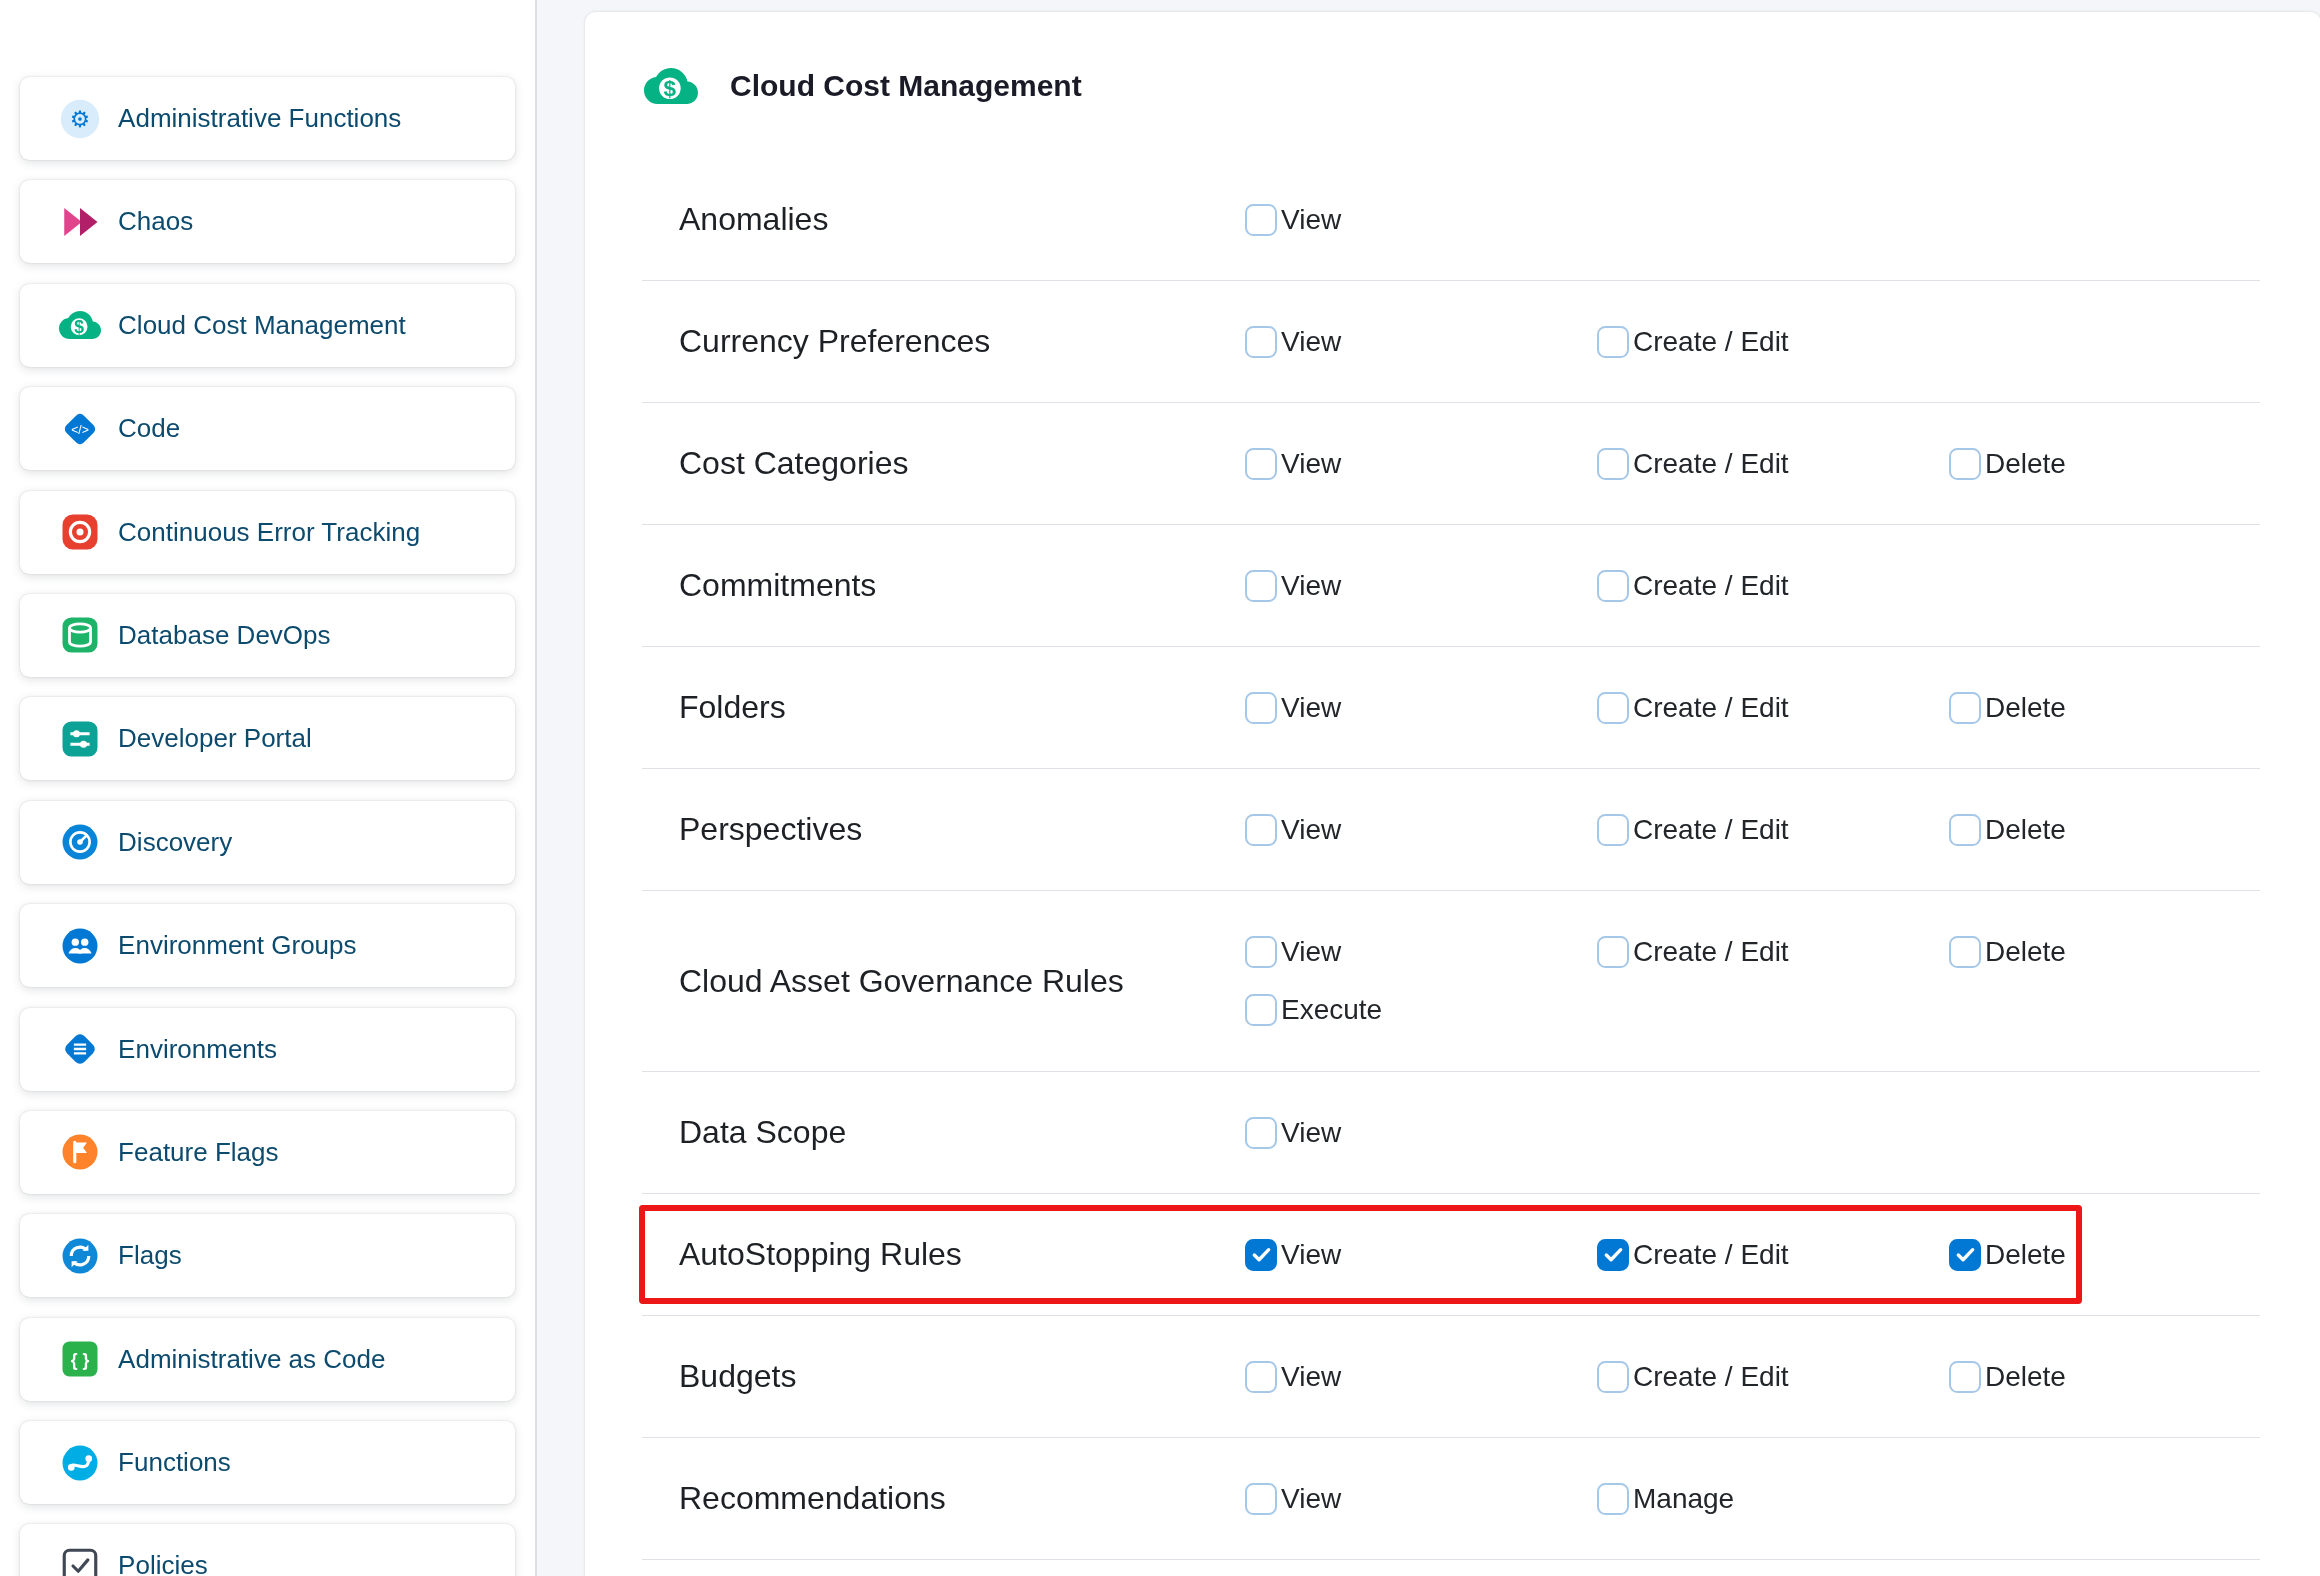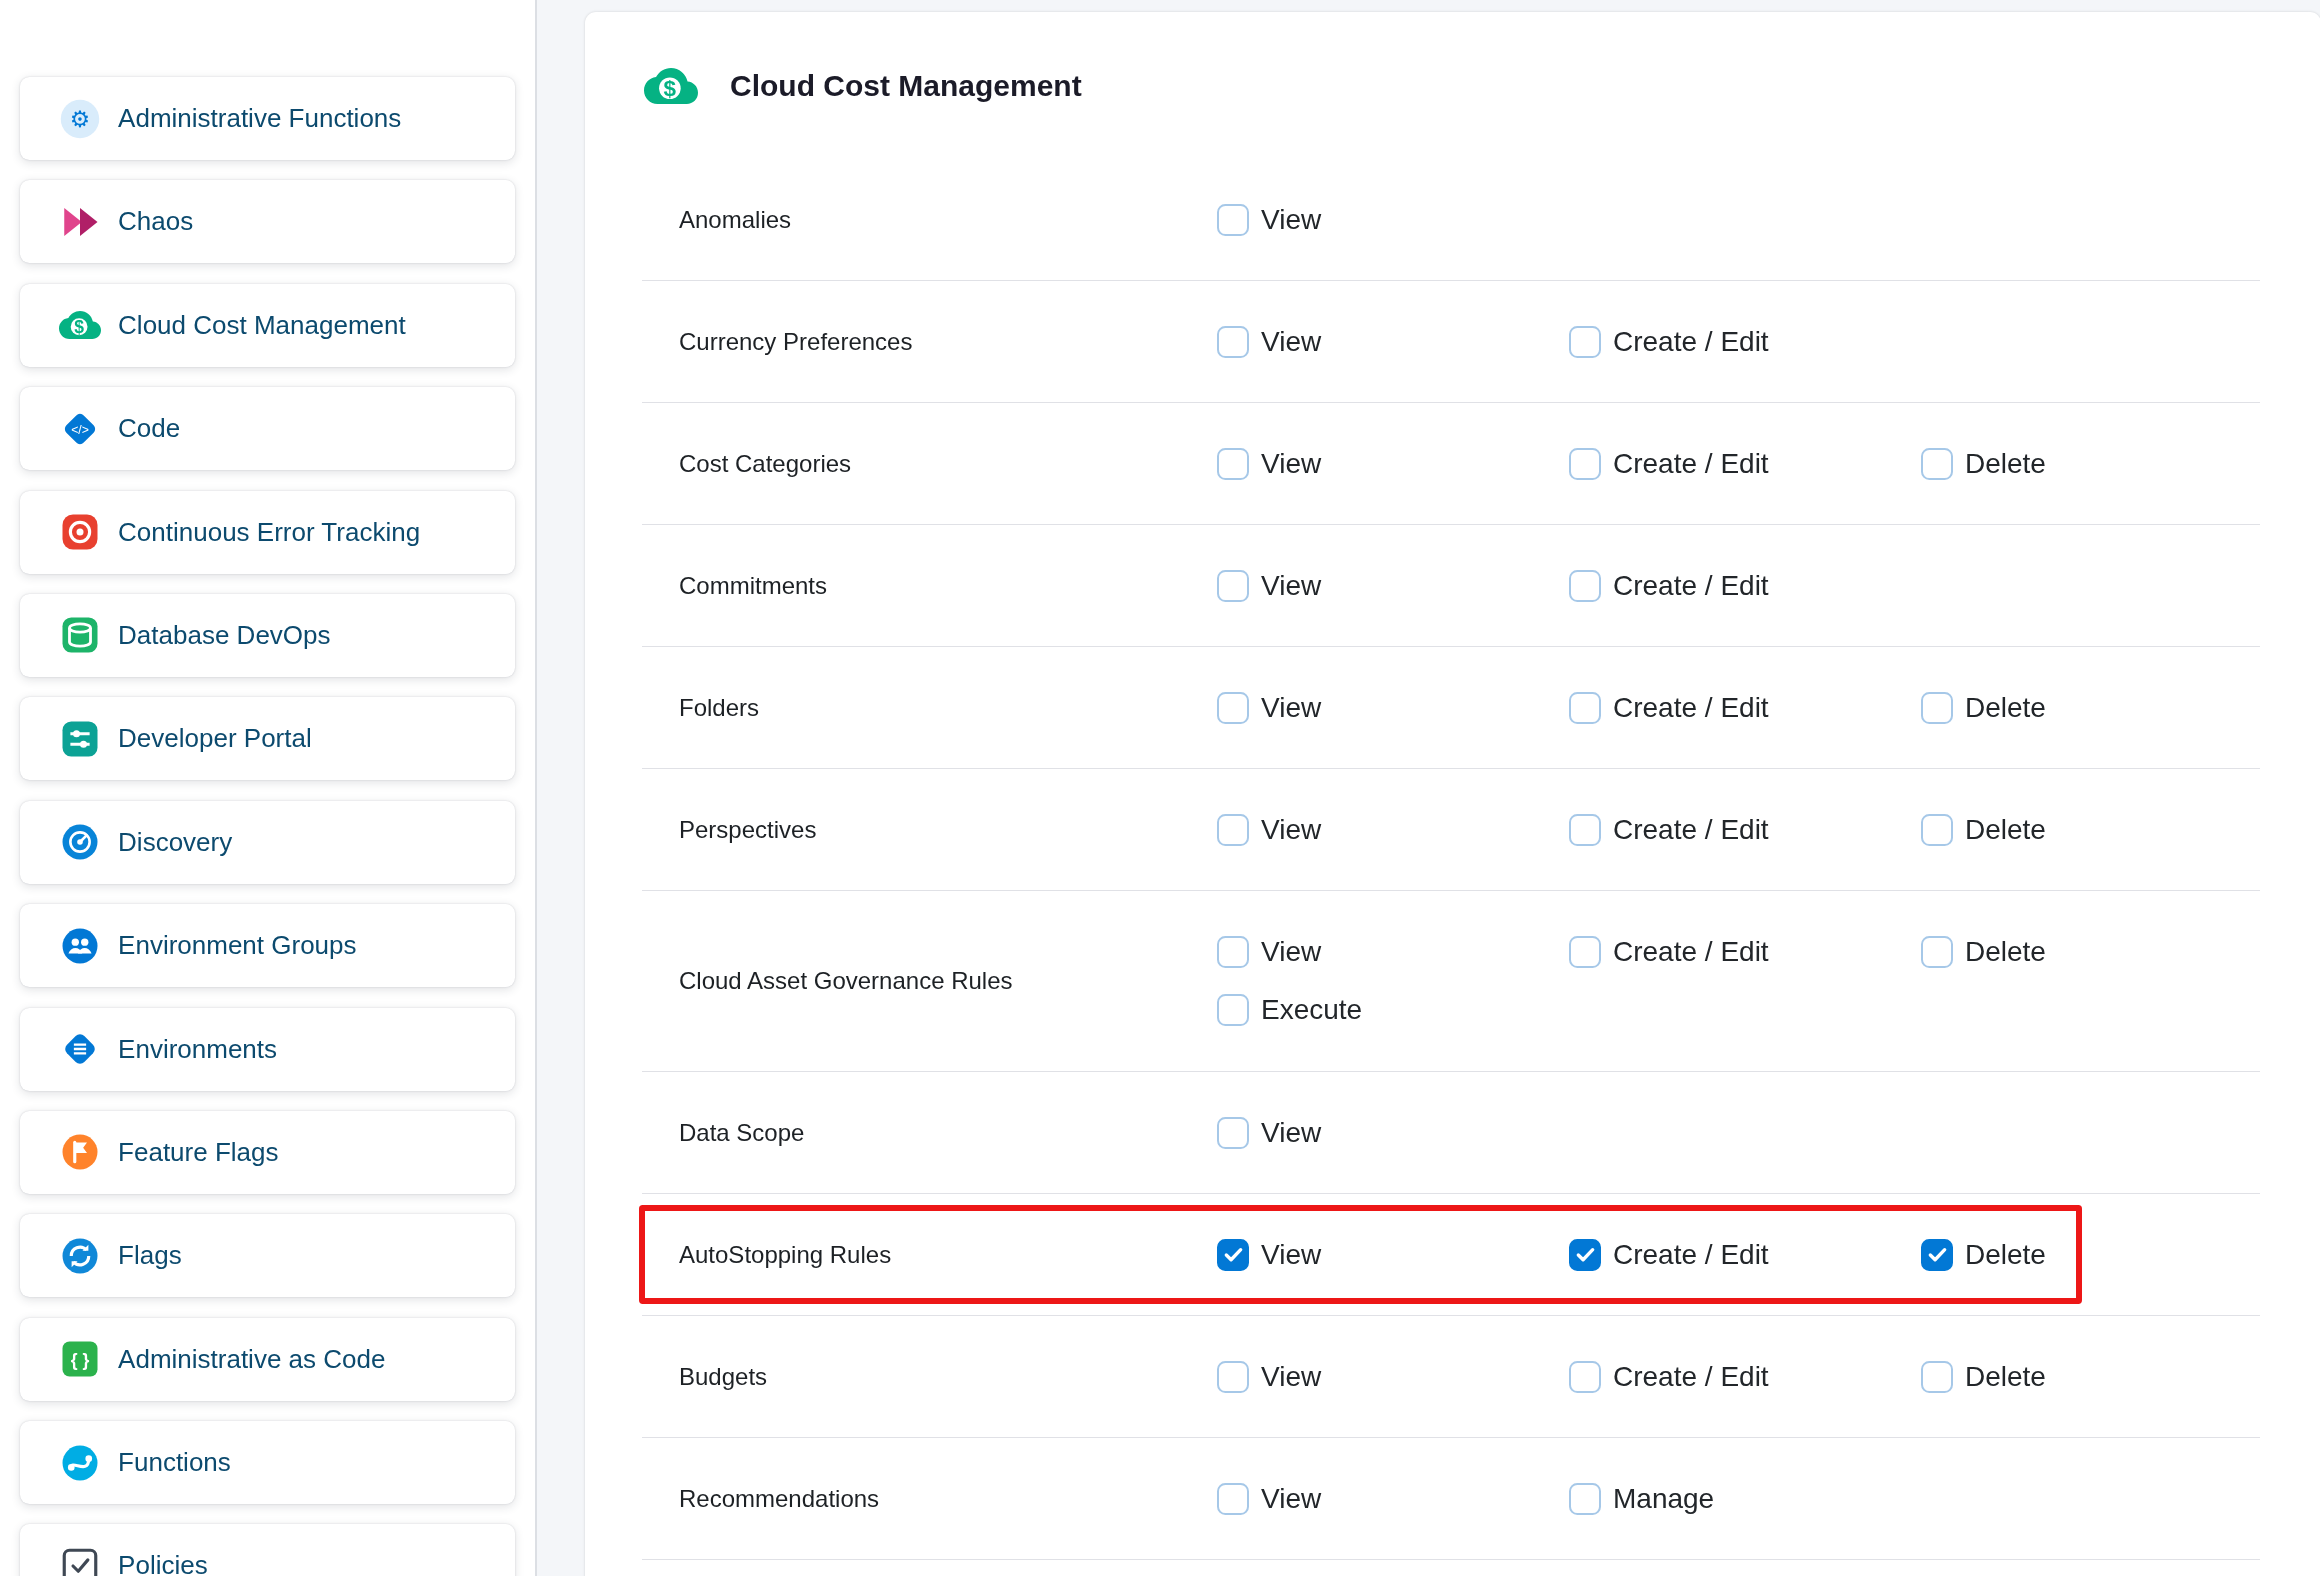--- a/index.html
+++ b/index.html
@@ -65,30 +65,30 @@
   .perm-row {
     position: relative;
     display: flex; align-items: center;
     min-height: 122px;
     border-bottom: 1.9px solid var(--divider, #e0e1e6);
   }
   .perm-row.tall { min-height: 181px; }
   .resource {
     width: 575px; flex: none;
     padding-left: 37px;
-    font-size: 24px; color: #1d2125;
+    font-size: 32px; color: #1d2125;
   }
   .perm-grid {
     flex: 1;
     display: grid;
     grid-template-columns: 352px 352px 352px;
     row-gap: 26px;
     align-items: center;
   }
-  .perm { display: flex; align-items: center; gap: 12px; cursor: pointer; }
+  .perm { display: flex; align-items: center; gap: 4px; cursor: pointer; margin-left: 28px; }
   .cb {
     width: 32px; height: 32px; flex: none;
     border: 2.8px solid var(--cb-border, #a6c8e8);
     border-radius: 8.3px;
     background: #fff;
     display: flex; align-items: center; justify-content: center;
   }
   .cb.checked { background: var(--accent, #0278d5); border-color: var(--accent, #0278d5); }
   .cb svg { width: 23px; height: 23px; display: block; }
   .cb-label { font-size: 28px; color: #22262a; }

